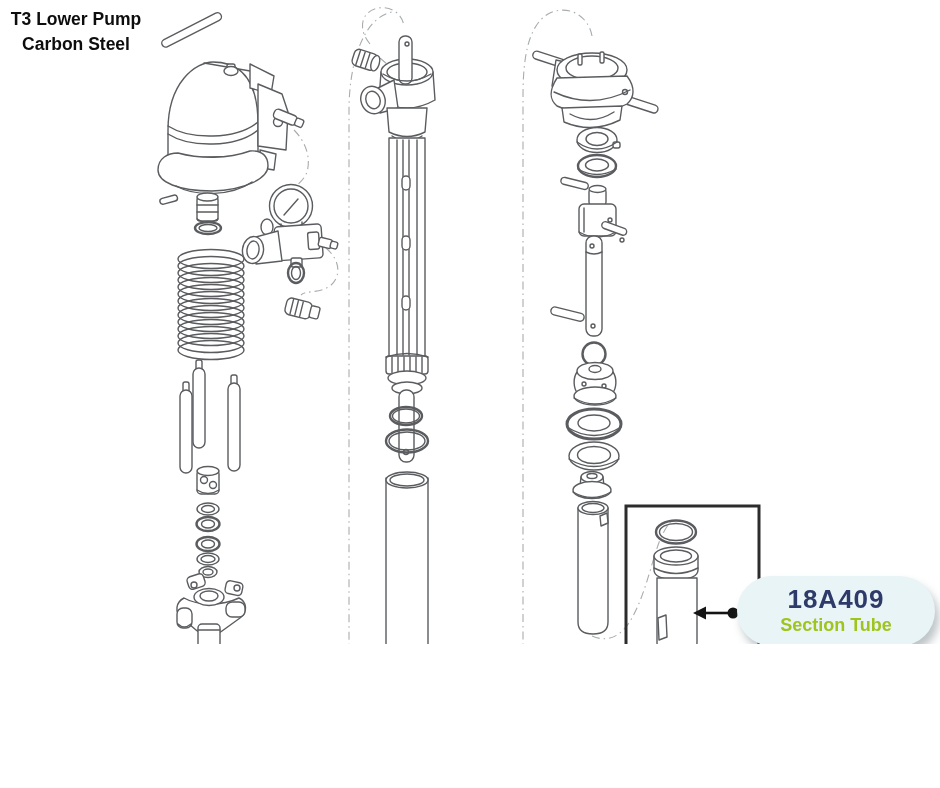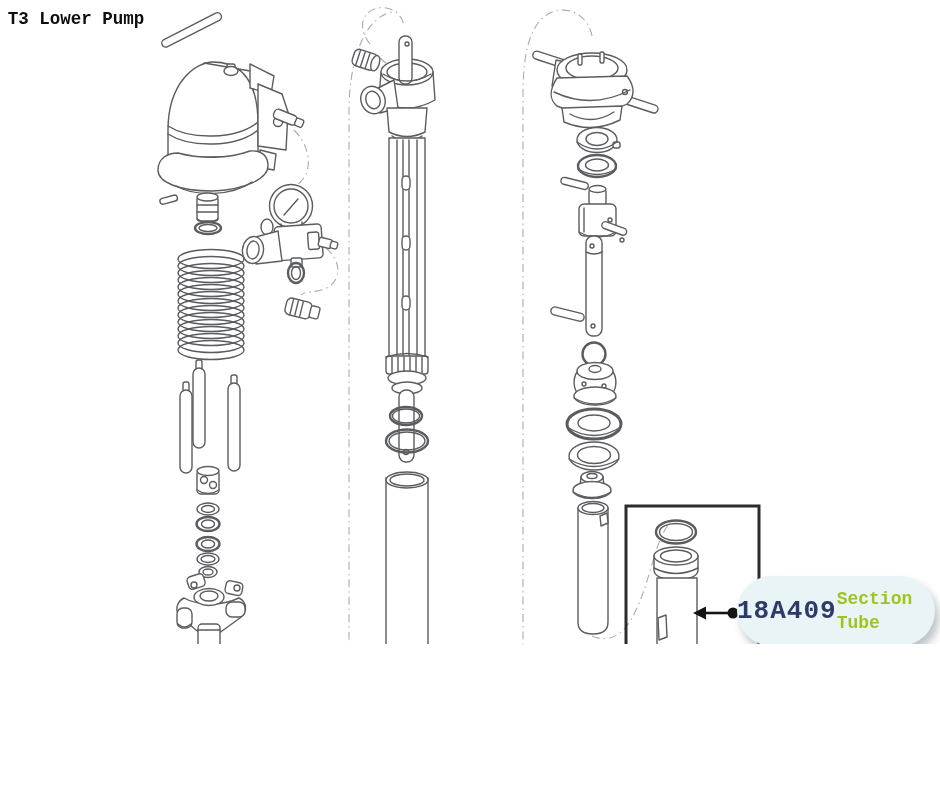--- a/index.html
+++ b/index.html
@@ -1,22 +1,22 @@
 <!DOCTYPE html>
 <html><head>
 <meta charset="utf-8">
 <style>
   html,body{margin:0;padding:0;background:#fff;}
   .stage{position:relative;width:940px;height:644px;background:#ffffff;overflow:hidden;
-         font-family:Liberation Mono, monospace;}
+         font-family:Liberation Sans, sans-serif;}
   .stage svg{position:absolute;left:0;top:0;}
   .title{position:absolute;left:0;top:7px;width:152px;text-align:center;
          font-weight:bold;font-size:17.5px;line-height:25px;color:#0d0d0d;}
   .callout{position:absolute;left:737px;top:576px;width:198px;height:70px;
-           background:#e9f4f6;border-radius:36px;display:flex;
+           background:#e9f4f6;border-radius:36px;display:flex;flex-direction:column;
            align-items:center;justify-content:center;
            box-shadow:4px 7px 9px rgba(110,125,130,0.45);}
   .pn{font-size:26px;font-weight:bold;color:#2e3b69;letter-spacing:1px;line-height:28px;}
   .pname{font-size:18px;font-weight:bold;color:#9fc41d;line-height:24px;}
   
   .ln{fill:none;stroke:#5a5c5f;stroke-width:1.4;stroke-linecap:round;stroke-linejoin:round;}
   .lf{fill:#ffffff;stroke:#5a5c5f;stroke-width:1.4;stroke-linecap:round;stroke-linejoin:round;}
   .th{stroke-width:2.4;}
   .dash{fill:none;stroke:#a8acae;stroke-width:1.1;stroke-dasharray:8 4 1.5 4;}
   .pbox{fill:none;stroke:#2c2c2c;stroke-width:3;}
@@ -404,20 +404,21 @@
 
   <g>
     <path class="aln" d="M702,613 L730,613"></path>
     <polygon class="blk" points="693,613 706,606.5 706,619.5"></polygon>
     <circle class="blk" cx="733" cy="613" r="5.5"></circle>
   </g>
 </svg>
 
 <div class="title">
   <div>T3 Lower Pump</div>
+  <div>Carbon Steel</div>
 </div>
 
 <div class="callout">
   <div class="pn">18A409</div>
   <div class="pname">Section Tube</div>
 </div>
 
 </div>
 
 </body></html>

